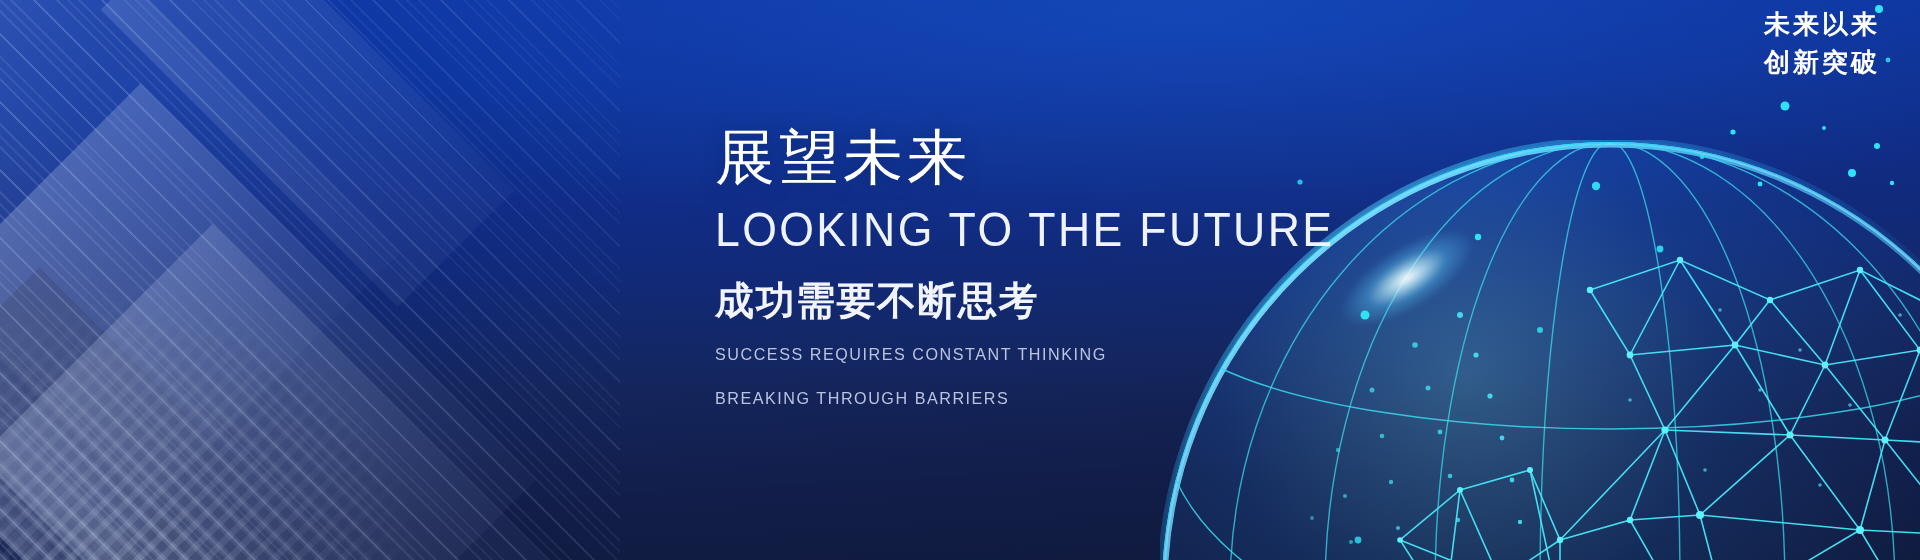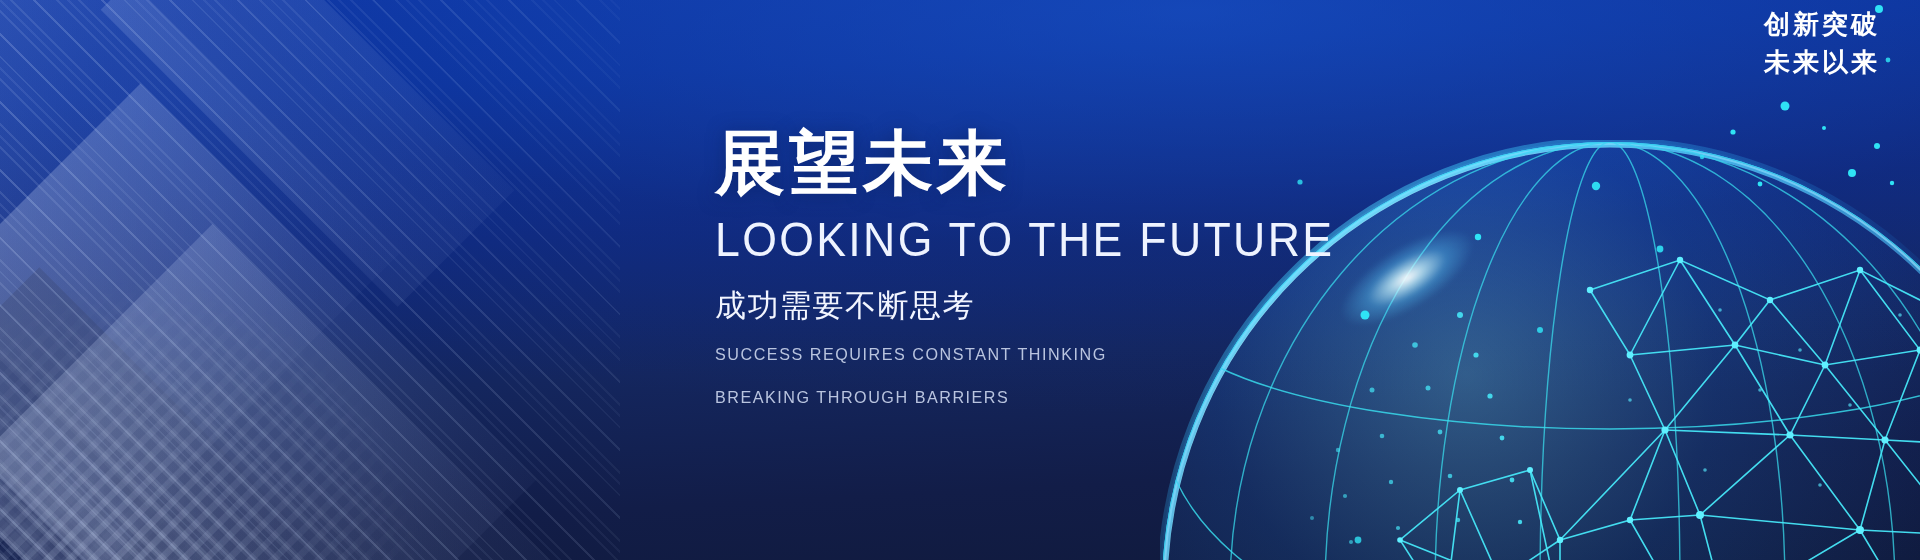--- a/index.html
+++ b/index.html
@@ -128,42 +128,42 @@
   .globe-svg { position:absolute; left:0; top:0; }
 
   
   .copy {
     position:absolute;
     left:715px; top:126px;
     width:700px;
   }
   .title-cn {
     color:#ffffff;
-    font-size:70px;
-    font-weight:bold;
+    font-size:60px;
+    font-weight:normal;
     letter-spacing:4px;
     line-height:1.06;
     text-shadow:0 2px 18px rgba(10,30,90,0.55);
     white-space:nowrap;
   }
   .title-en {
     color:#eef3ff;
     font-size:48px;
     font-weight:300;
     letter-spacing:2.5px;
     line-height:1.18;
     margin-top:12px;
     transform:scaleX(0.93);
     transform-origin:left center;
     white-space:nowrap;
   }
   .sub-cn {
     color:#f2f5ff;
-    font-size:31px;
-    font-weight:normal;
+    font-size:39px;
+    font-weight:bold;
     letter-spacing:1.5px;
     line-height:1.36;
     margin-top:16px;
     white-space:nowrap;
   }
   .sub-en {
     color:#b9c4df;
     font-size:17px;
     font-weight:400;
     letter-spacing:1.6px;
@@ -469,17 +469,17 @@
 
   <div class="copy">
     <div class="title-cn">展望未来</div>
     <div class="title-en">LOOKING TO THE FUTURE</div>
     <div class="sub-cn">成功需要不断思考</div>
     <div class="sub-en">SUCCESS REQUIRES CONSTANT THINKING</div>
     <div class="sub-en">BREAKING THROUGH BARRIERS</div>
   </div>
 
   <div class="corner-slogan">
+    <div>未来以来</div>
     <div>创新突破</div>
-    <div>未来以来</div>
   </div>
 
 </div>
 
 </body></html>

